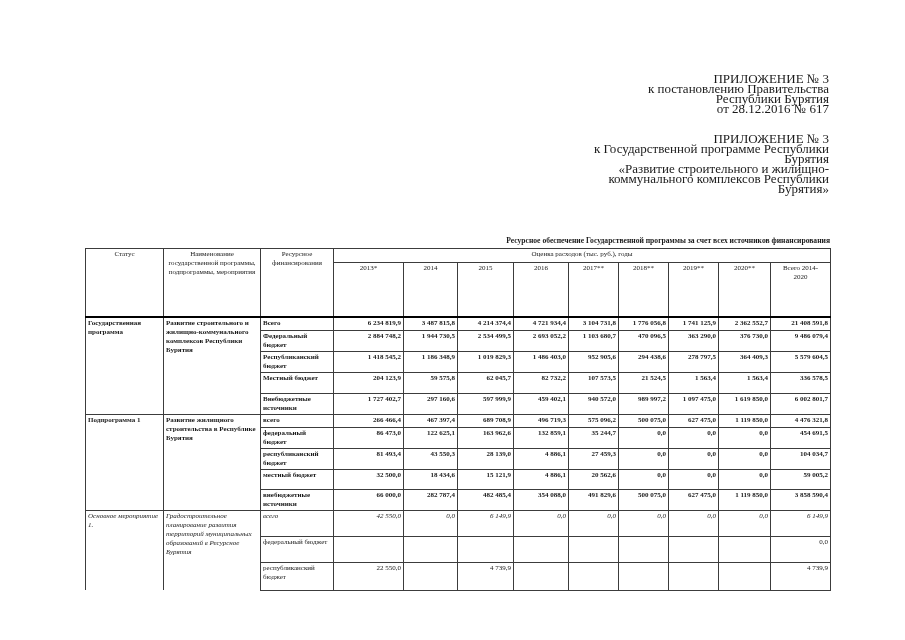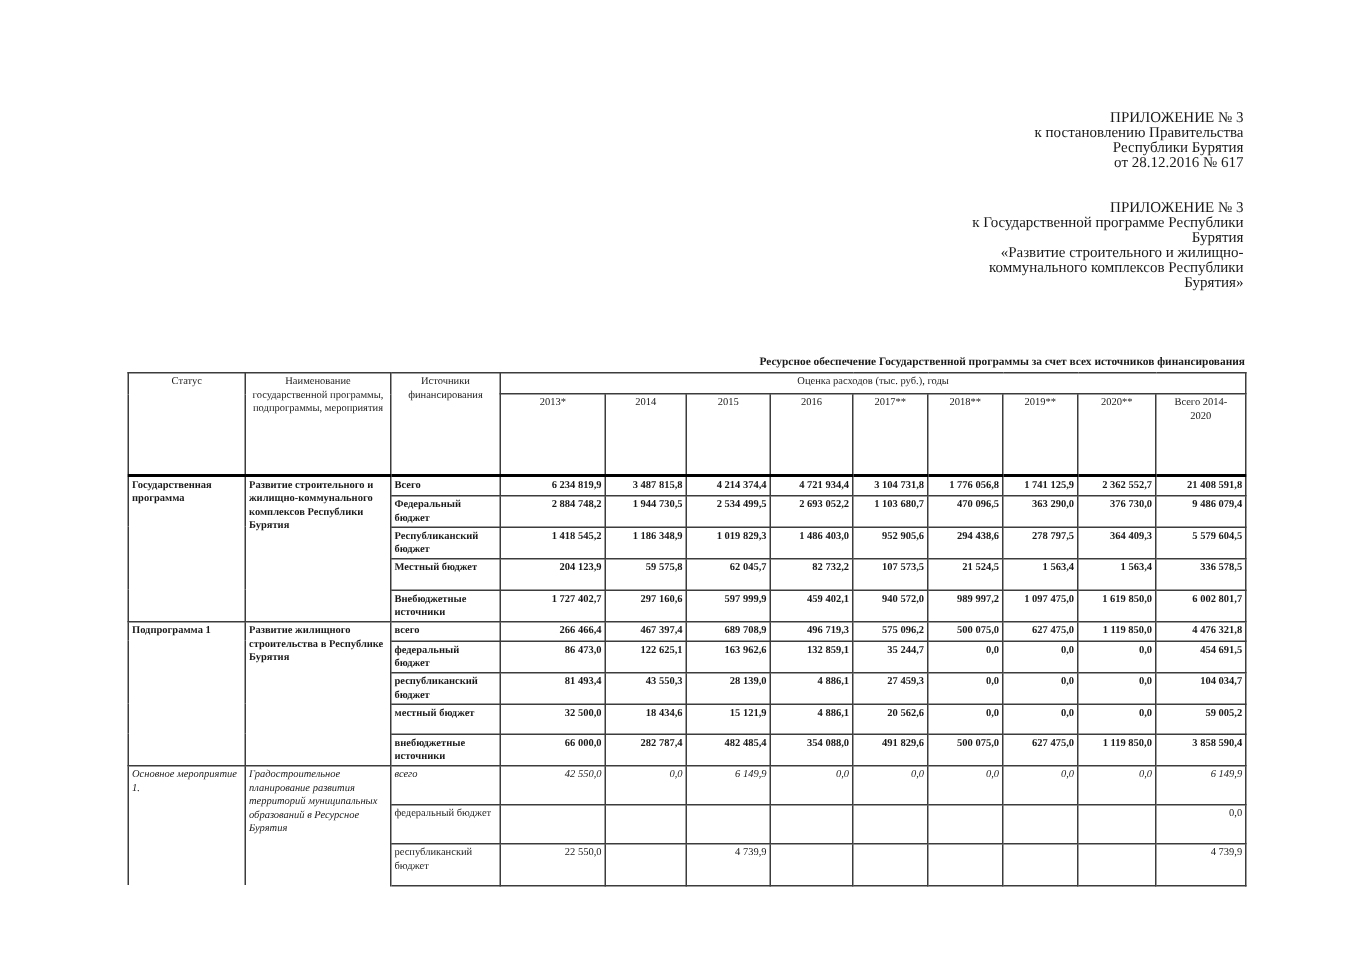--- a/index.html
+++ b/index.html
@@ -8,21 +8,21 @@
     background: #ffffff;
     position: relative;
     overflow: hidden;
     font-family: "Liberation Serif", "DejaVu Serif", serif;
     color: #1a1a1a;
   }
   .appendix {
     position: absolute;
     right: 76px;
     text-align: right;
-    font-size: 10px;
+    font-size: 13px;
     line-height: 10px;
     white-space: pre-line;
   }
   #appendix1 { top: 74px; }
   #appendix2 { top: 134px; }
   .table-title {
     position: absolute;
     left: 85px; top: 236px;
     width: 745px;
     text-align: right;
@@ -84,21 +84,21 @@
       <col style="width:50px">
       <col style="width:50px">
     <col style="width:50px">
       <col style="width:52px">
       <col style="width:60px">
   </colgroup>
   <thead>
     <tr class="band">
       <th rowspan="2" class="hdr-left">Статус</th>
       <th rowspan="2" class="hdr-left">Наименование государственной программы, подпрограммы, мероприятия</th>
-      <th rowspan="2" class="hdr-left">Источники финансирования</th>
+      <th rowspan="2" class="hdr-left">Ресурсное финансирования</th>
       <th colspan="9">Оценка расходов (тыс. руб.), годы</th>
     </tr>
     <tr class="years">
       <th>2013*</th>
       <th>2014</th>
       <th>2015</th>
       <th>2016</th>
       <th>2017**</th>
       <th>2018**</th>
       <th>2019**</th>

